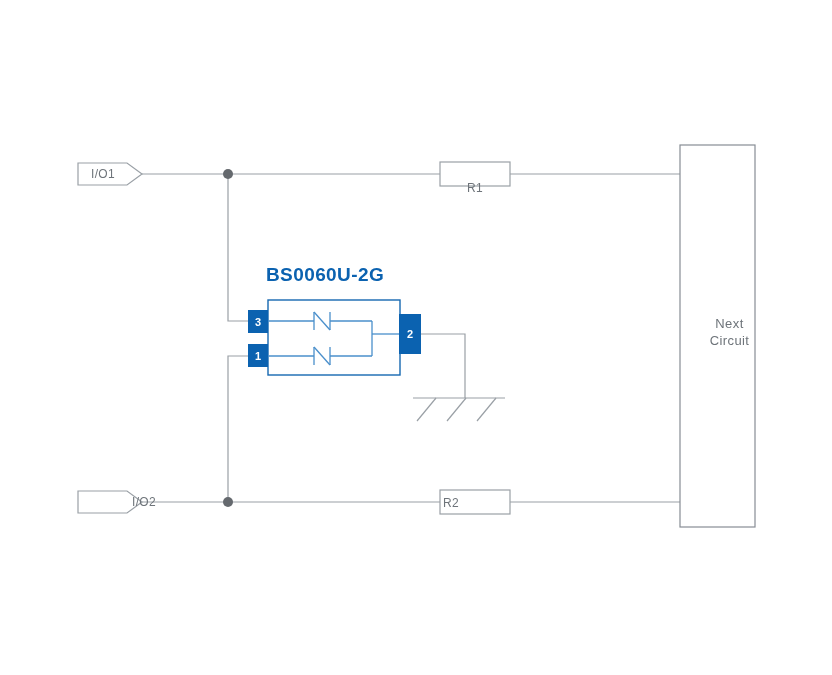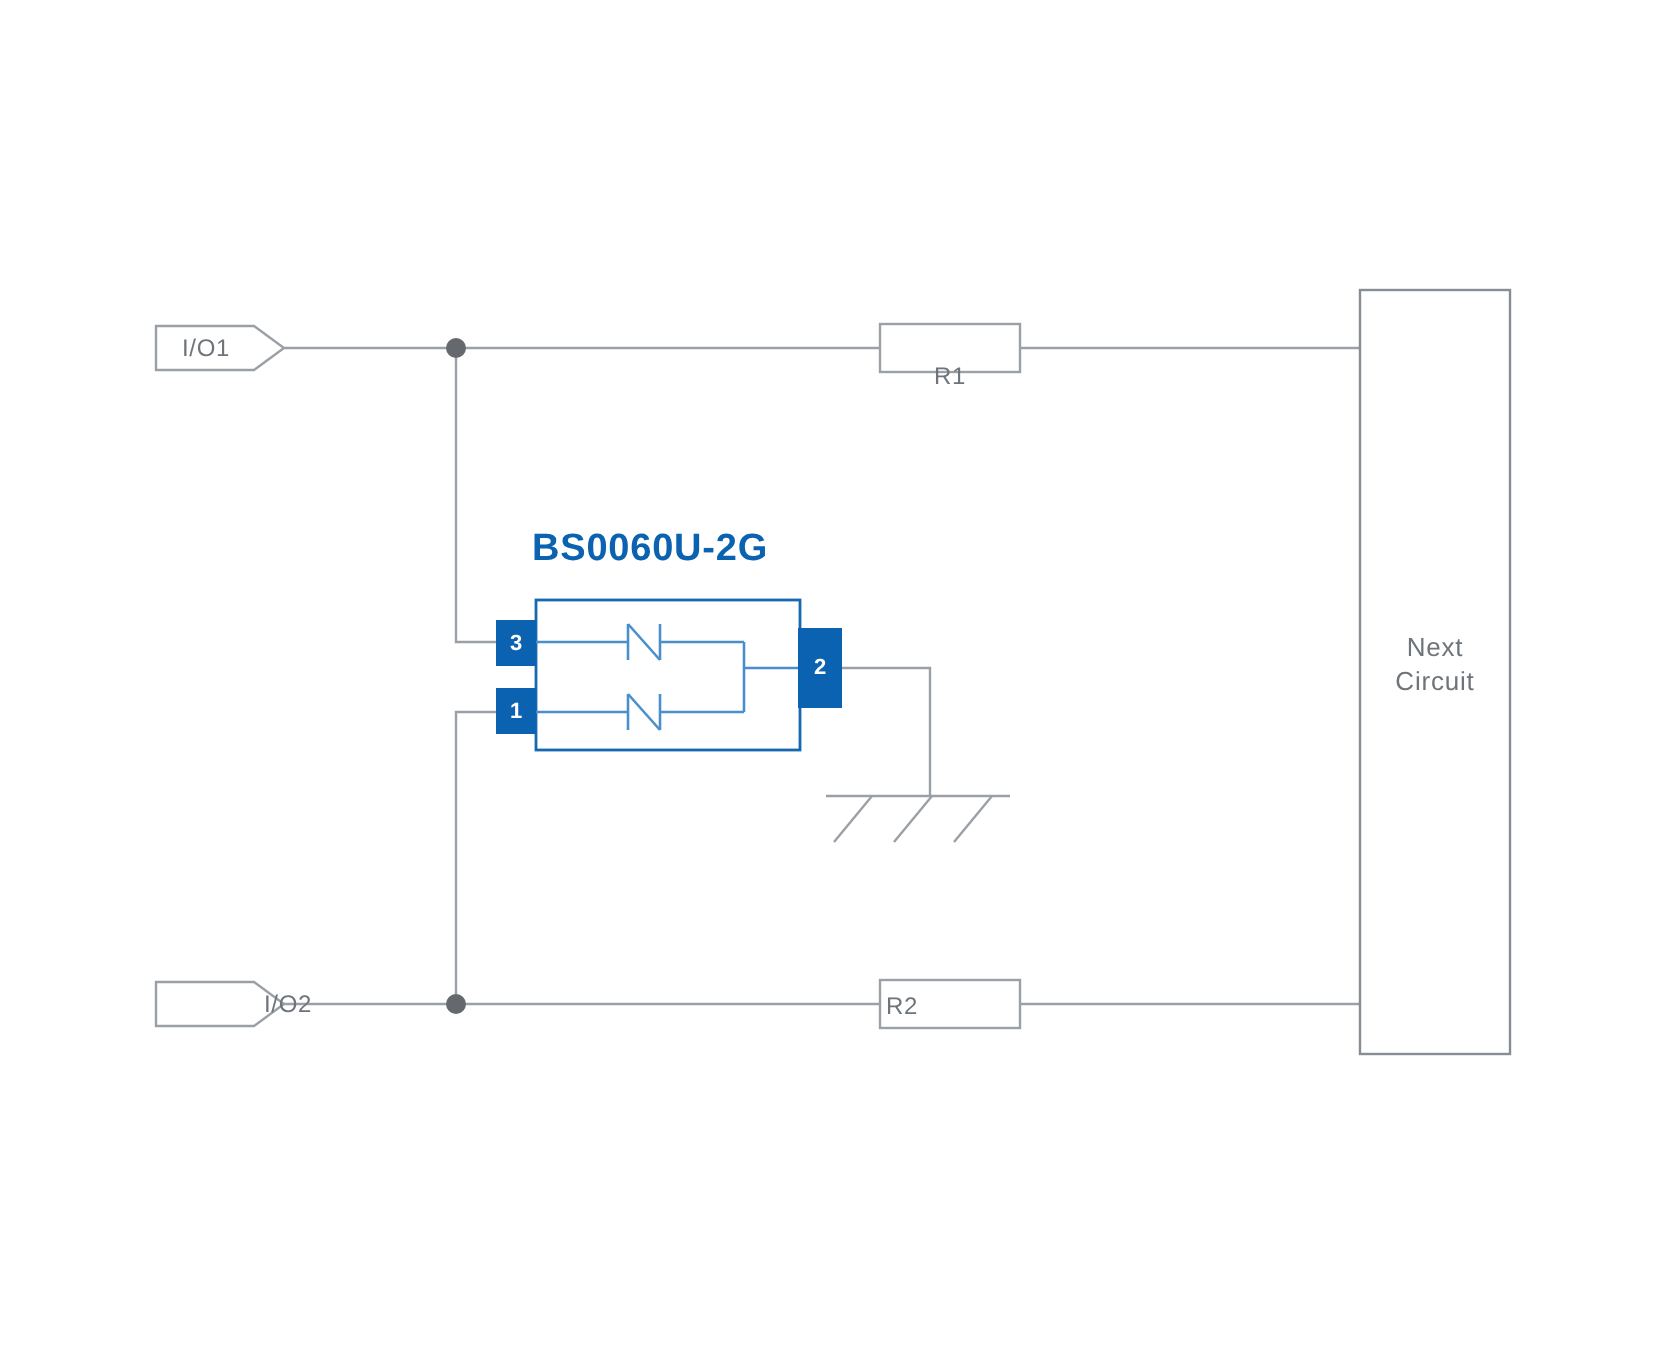--- a/index.html
+++ b/index.html
@@ -31,21 +31,21 @@
     position:absolute;
     color:#ffffff;
     font-size:11px;
     font-weight:600;
     transform:translate(-50%,-50%);
   }
   .next-circuit-label{
     position:absolute;
     left:680px;top:316px;width:75px;
     color:#6e747a;font-size:13px;line-height:1.3;
-    text-align:center;letter-spacing:0.4px;
+    text-align:center;letter-spacing:0.4px;padding-left:12px;
   }
   .next-circuit-label span{display:block;}
 </style>
 </head>
 <body>
 
 <div class="stage">
 
   <svg width="832" height="675" viewBox="0 0 832 675">
 

